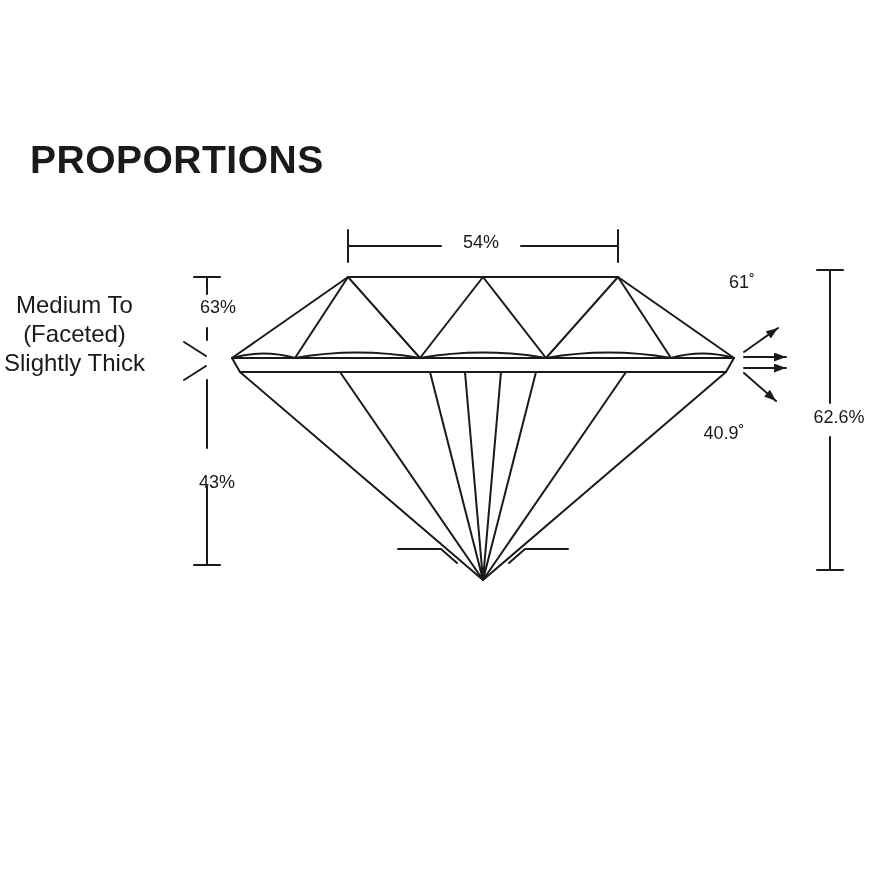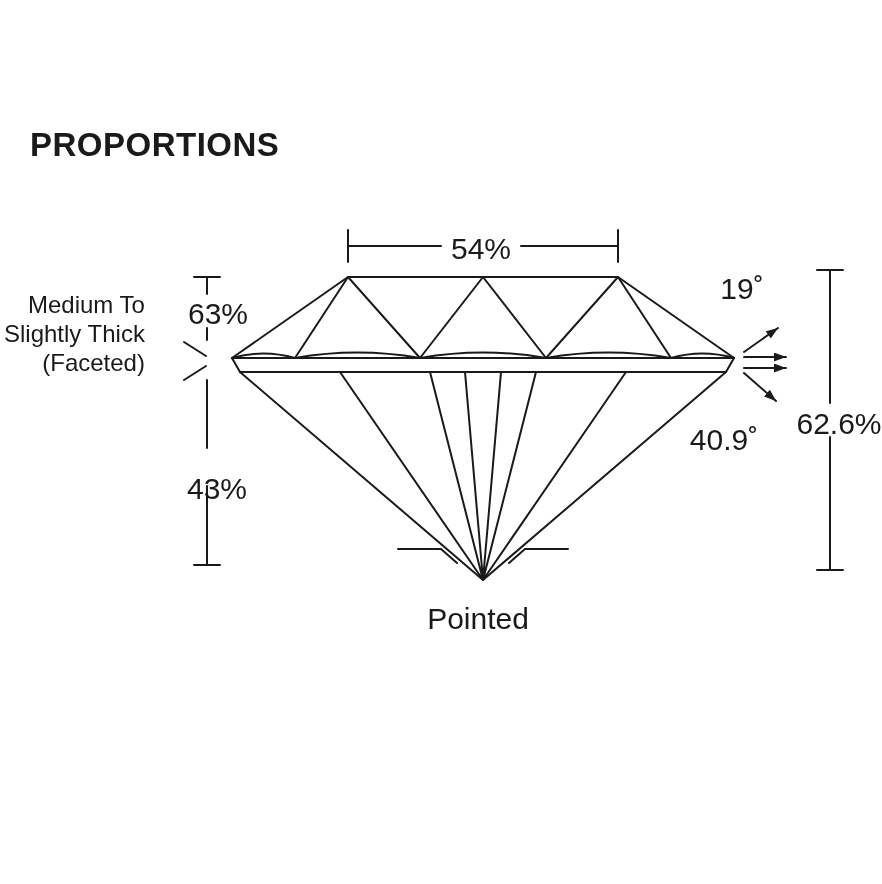--- a/index.html
+++ b/index.html
@@ -6,41 +6,41 @@
   .canvas{
     position:relative;
     width:882px;height:884px;
     background:#ffffff;
     font-family:"Liberation Sans", sans-serif;
     color:#1a1a1a;
     overflow:hidden;
   }
   .diagram-svg{position:absolute;left:0;top:0;}
   .title{
-    position:absolute;left:30px;top:126px;
-    font-size:33px;font-weight:bold;letter-spacing:0.5px;
+    position:absolute;left:30px;top:138px;
+    font-size:39px;font-weight:bold;letter-spacing:0.5px;
     margin:0;
   }
   .lbl{
     position:absolute;
-    font-size:30px;
+    font-size:18px;
     text-align:center;
     white-space:nowrap;
   }
   .lbl-table  {left:431px;top:232px;width:100px;}
   .lbl-crown-h{left:178px;top:297px;width:80px;}
   .lbl-crown-a{left:702px;top:272px;width:80px;}
   .lbl-pav-d  {left:177px;top:472px;width:80px;}
   .lbl-pav-a  {left:684px;top:423px;width:80px;}
   .lbl-total  {left:794px;top:407px;width:90px;}
   .lbl-culet  {left:418px;top:602px;width:120px;}
   .lbl-girdle{
     position:absolute;left:4px;top:290px;
     font-size:24px;line-height:29px;
-    text-align:right;white-space:nowrap;
+    text-align:center;white-space:nowrap;
   }
 </style>
 </head>
 <body>
 
 <div class="canvas">
 
   <svg class="diagram-svg" width="882" height="884" viewBox="0 0 882 884">
     <defs>
       <marker id="arw" markerWidth="13" markerHeight="10" refX="12" refY="4.5" orient="auto" markerUnits="userSpaceOnUse">
@@ -101,25 +101,24 @@
         <path d="M398 549 L441 549 L457 563 M568 549 L525 549 L509 563"></path>
       </g>
 
     </g>
   </svg>
 
   <h1 class="title">PROPORTIONS</h1>
 
   <div class="lbl lbl-table">54%</div>
   <div class="lbl lbl-crown-h">63%</div>
-  <div class="lbl lbl-crown-a">19˚</div>
+  <div class="lbl lbl-crown-a">61˚</div>
   <div class="lbl lbl-pav-d">43%</div>
   <div class="lbl lbl-pav-a">40.9˚</div>
   <div class="lbl lbl-total">62.6%</div>
-  <div class="lbl lbl-culet">Pointed</div>
 
   <div class="lbl-girdle">
     <div>Medium To</div>
+    <div>(Faceted)</div>
     <div>Slightly Thick</div>
-    <div>(Faceted)</div>
   </div>
 
 </div>
 
 </body></html>

